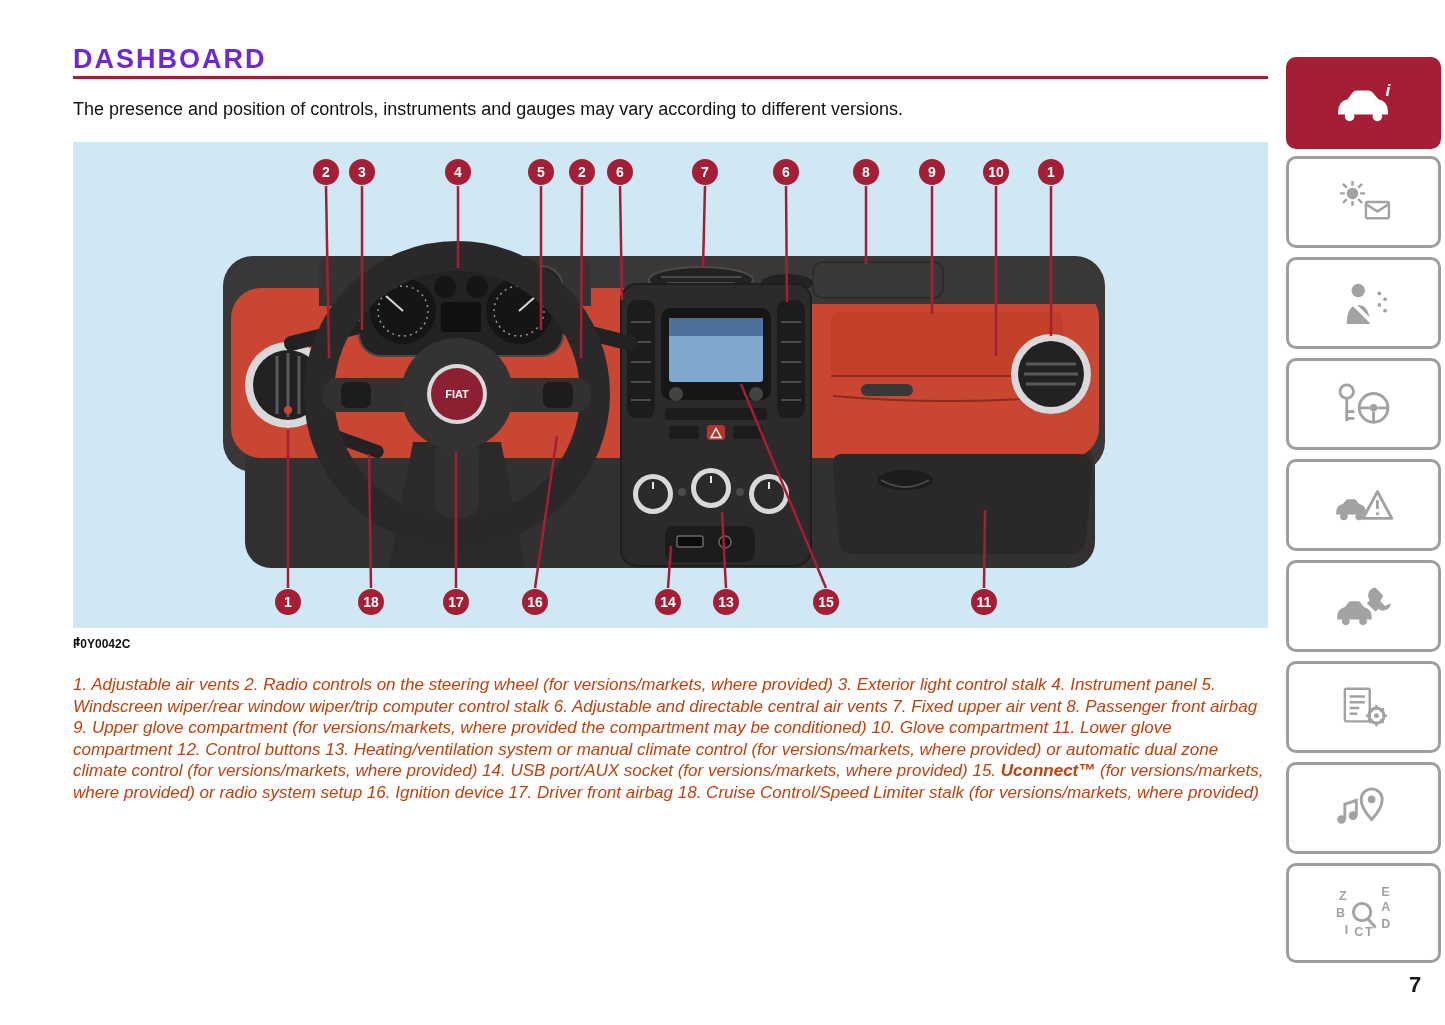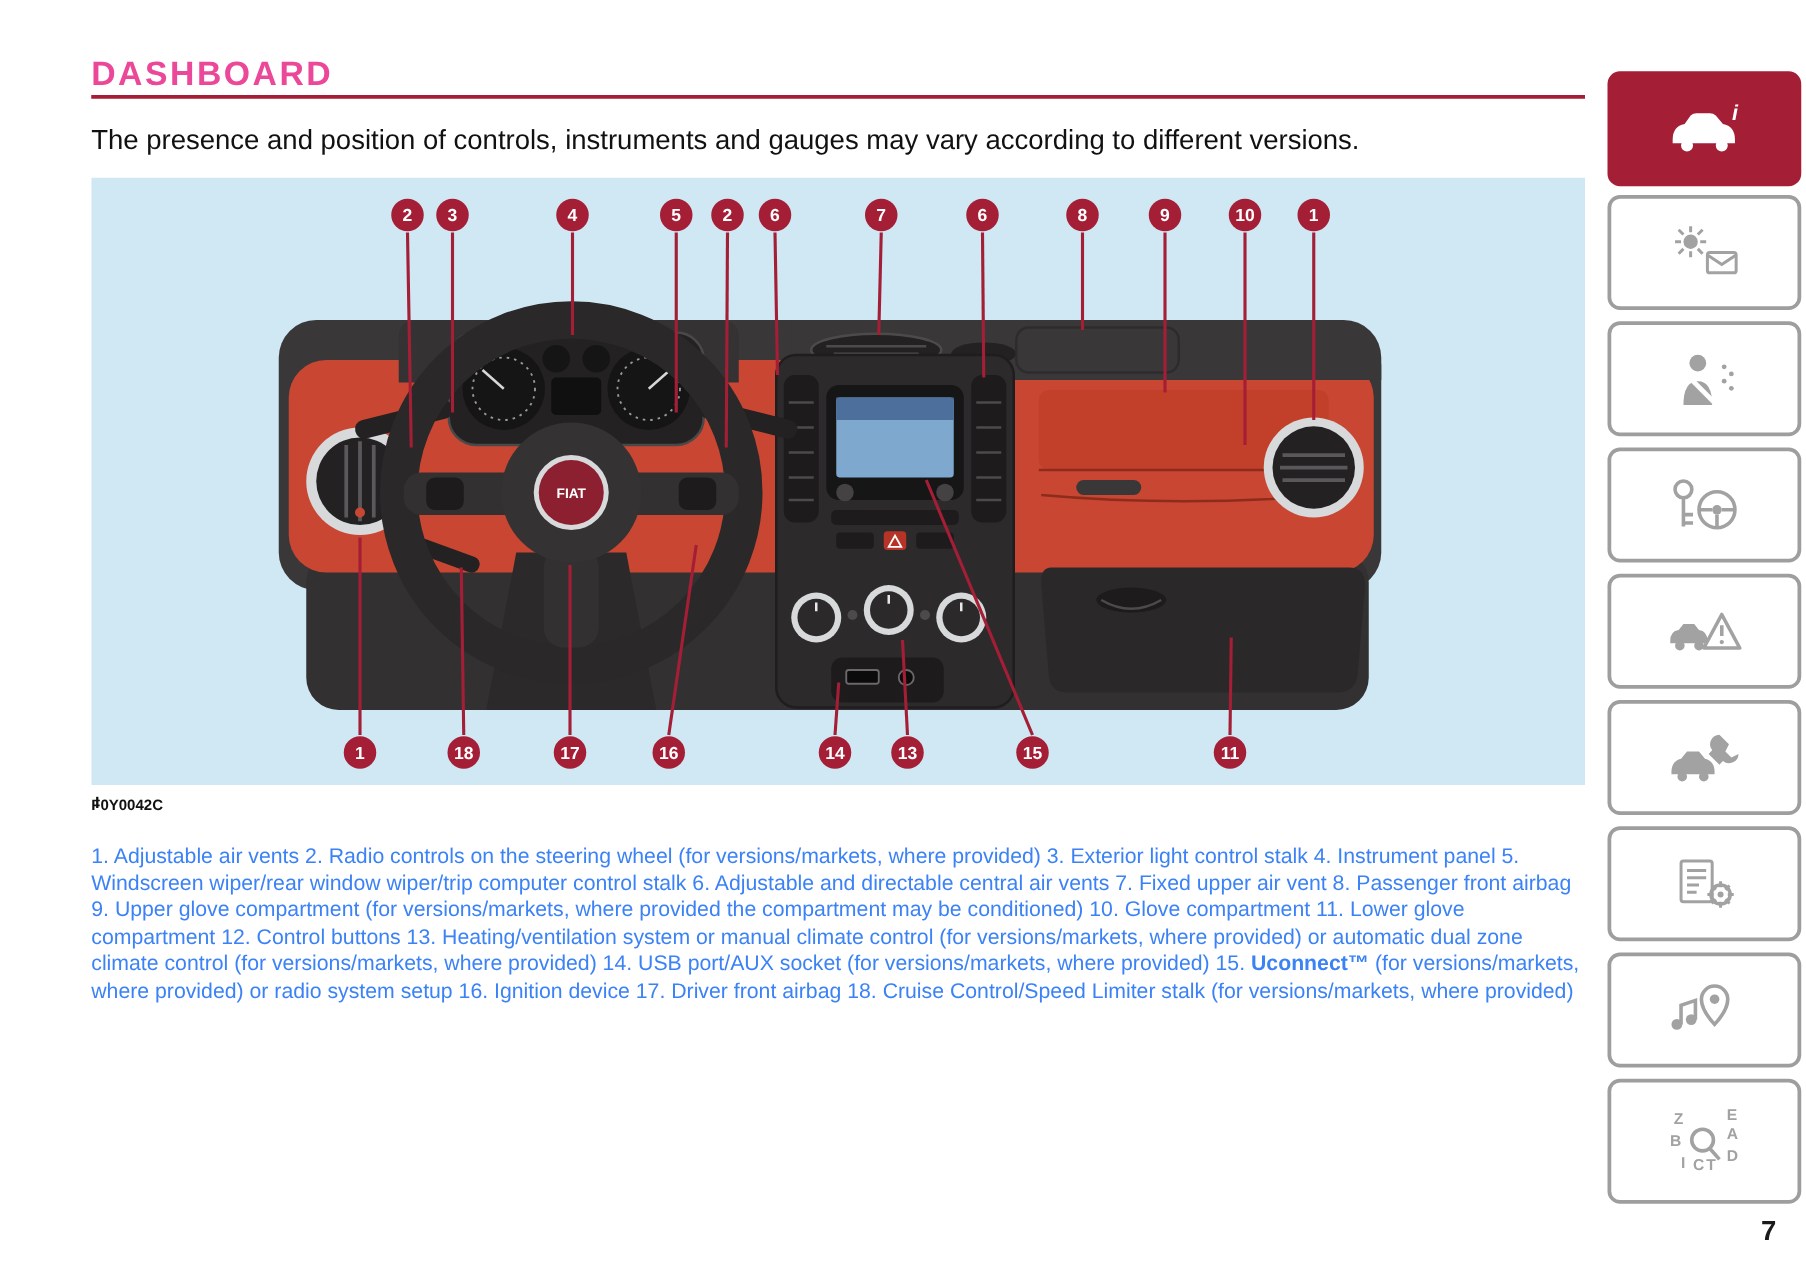--- a/index.html
+++ b/index.html
@@ -2,41 +2,41 @@
 <html><head>
 <meta charset="utf-8">
 <style>
   html,body{margin:0;padding:0;}
   body{
     width:1445px;height:1025px;position:relative;background:#ffffff;
     font-family:"Liberation Sans", sans-serif;color:#111;overflow:hidden;
   }
   .page-title{
     position:absolute;left:73px;top:44px;font-size:27px;font-weight:bold;
-    letter-spacing:2px;color:#ec4899;
+    letter-spacing:2px;color:#6d28d9;
   }
   .title-rule{
     position:absolute;left:73px;top:76px;width:1195px;height:3px;background:#a41e36;
   }
   .intro{
-    position:absolute;left:73px;top:99px;width:1196px;font-size:22px;color:#111;
+    position:absolute;left:73px;top:99px;width:1196px;font-size:18px;color:#111;
   }
   .figure-wrap{
     position:absolute;left:73px;top:142px;width:1195px;height:486px;
   }
   .fig-caption-left{
     position:absolute;left:76px;top:634px;font-size:13px;font-weight:bold;color:#111;
   }
   .fig-caption-right{
     position:absolute;left:73px;top:637px;width:1192px;text-align:left;
     font-size:12px;font-weight:bold;color:#111;
   }
   .legend{
     position:absolute;left:73px;top:674px;width:1198px;font-size:17px;
-    line-height:21.6px;color:#3b82f6;
+    line-height:21.6px;color:#c2410c;font-style:italic;
   }
   .page-number{
     position:absolute;left:1395px;top:972px;width:40px;text-align:center;
     font-size:22px;font-weight:bold;color:#1a1a1a;
   }
   .tab{
     position:absolute;left:1286px;width:155px;height:92px;box-sizing:border-box;
     border:3px solid #9e9e9e;border-radius:10px;background:#ffffff;color:#a2a2a2;
     display:flex;align-items:center;justify-content:center;cursor:pointer;
   }

